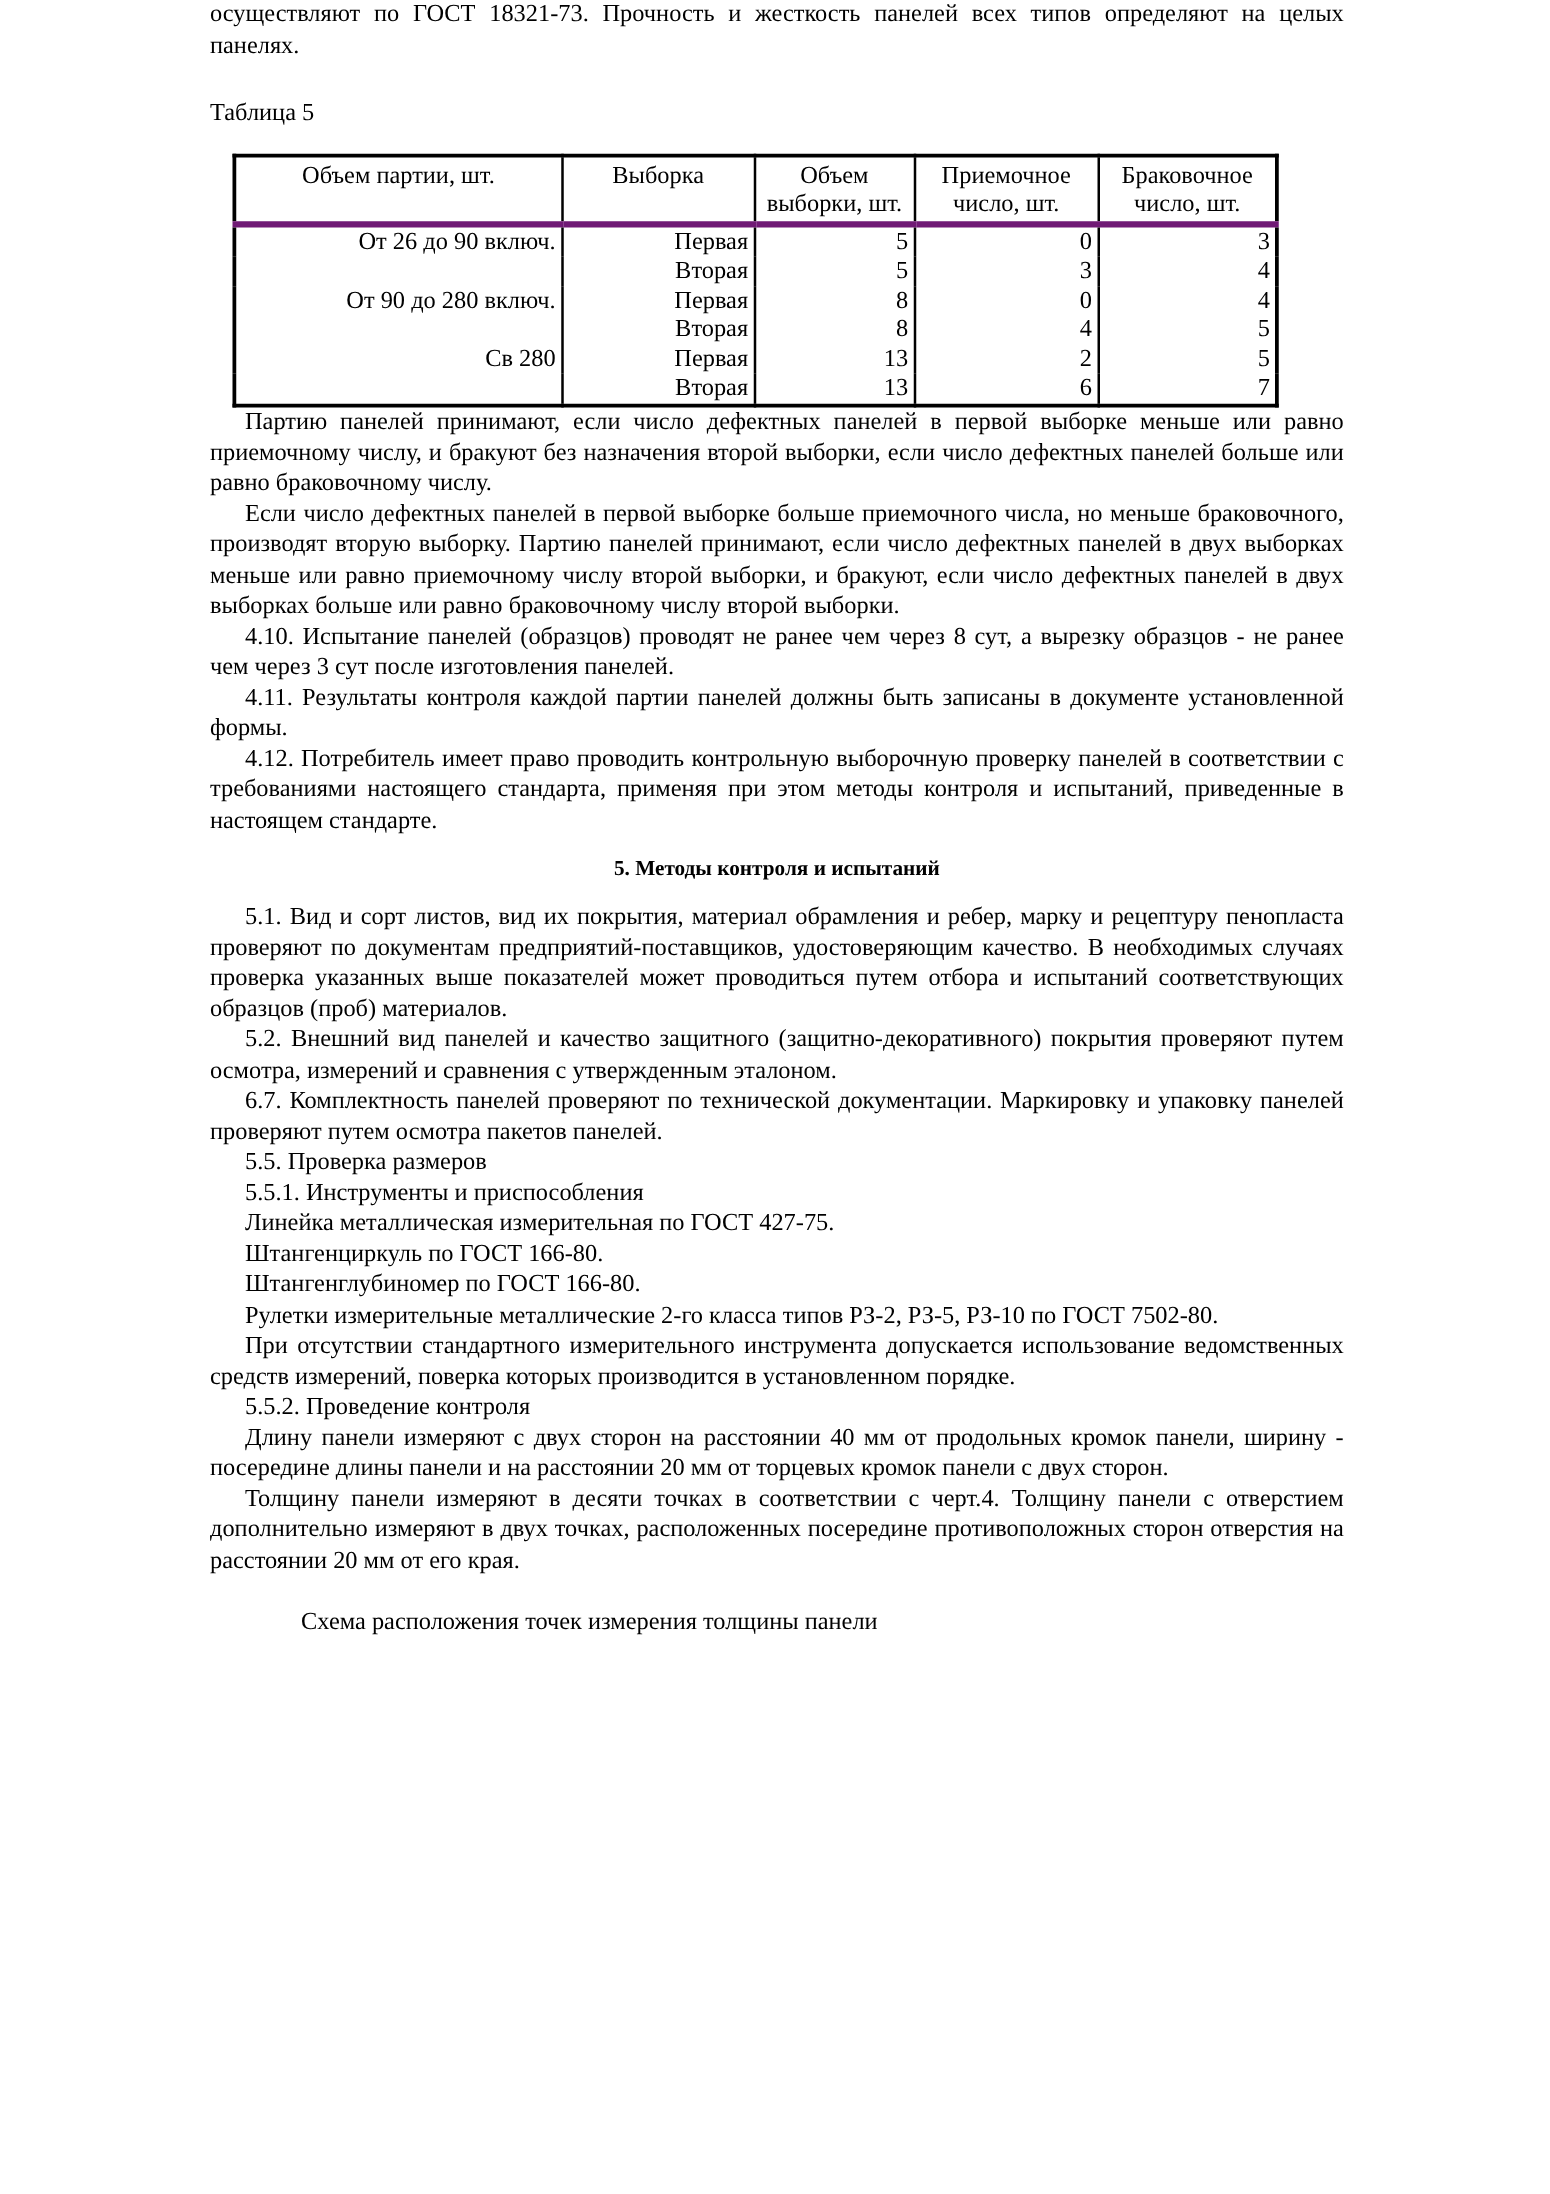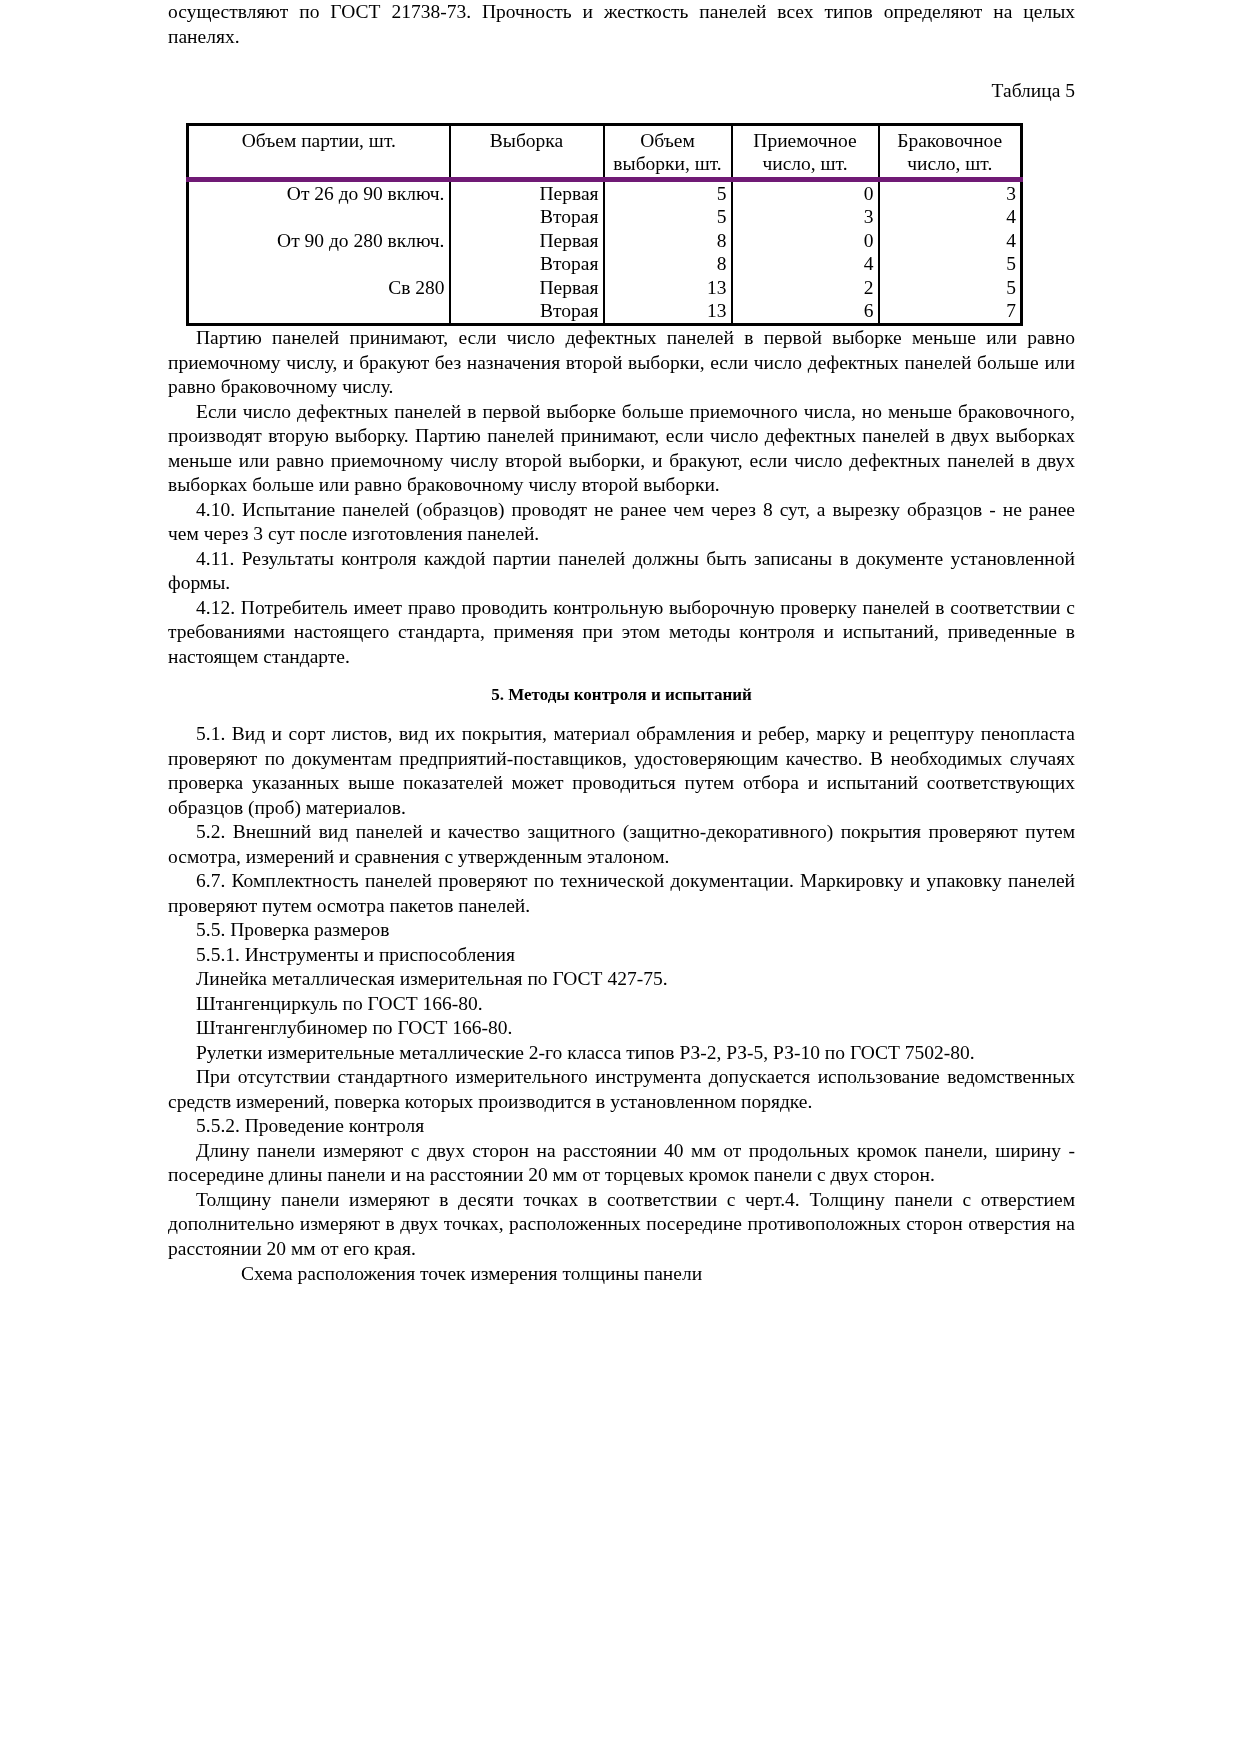--- a/index.html
+++ b/index.html
@@ -30,21 +30,21 @@
     text-align: justify;
   }
   p.no-indent {
     text-indent: 0;
   }
   .intro {
     margin-top: 143px;
   }
   .table-label {
     margin-top: 30px;
-    text-align: right;
+    text-align: left;
   }
   table.gost-table {
     border-collapse: collapse;
     table-layout: fixed;
     width: 834px;
     margin-left: 18px;
     margin-top: 19px;
     border: 3px solid #000000;
   }
   table.gost-table th,
@@ -79,41 +79,41 @@
   }
   h2.section-heading {
     font-size: 17px;
     font-weight: bold;
     text-align: center;
     margin: 13px 0 15px 0;
     line-height: 25px;
   }
   .captions {
     display: flex;
-    margin-top: 0;
+    margin-top: 24px;
   }
   .caption {
     text-align: center;
     white-space: pre-line;
     line-height: 26px;
   }
   .caption-left {
     width: 607px;
   }
   .caption-right {
     width: 300px;
   }
 </style>
 </head>
 <body>
 
 <div class="page">
   <div class="content">
 
-    <p class="body-text no-indent intro">осуществляют по ГОСТ 21738-73. Прочность и жесткость панелей всех типов определяют на целых панелях.</p>
+    <p class="body-text no-indent intro">осуществляют по ГОСТ 18321-73. Прочность и жесткость панелей всех типов определяют на целых панелях.</p>
 
     <div class="table-label">Таблица 5</div>
 
     <table class="gost-table">
       <colgroup>
         <col style="width:262px">
         <col style="width:154px">
         <col style="width:128px">
         <col style="width:147px">
         <col style="width:143px">

